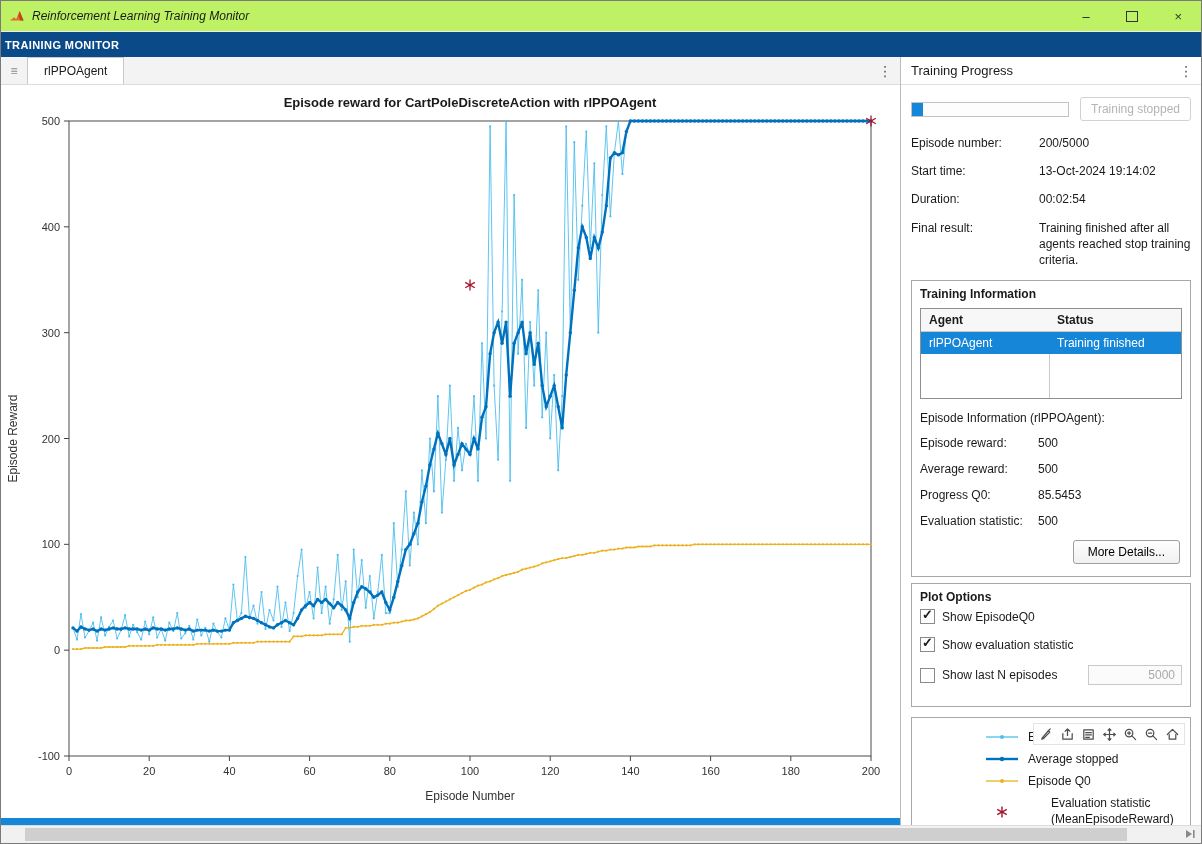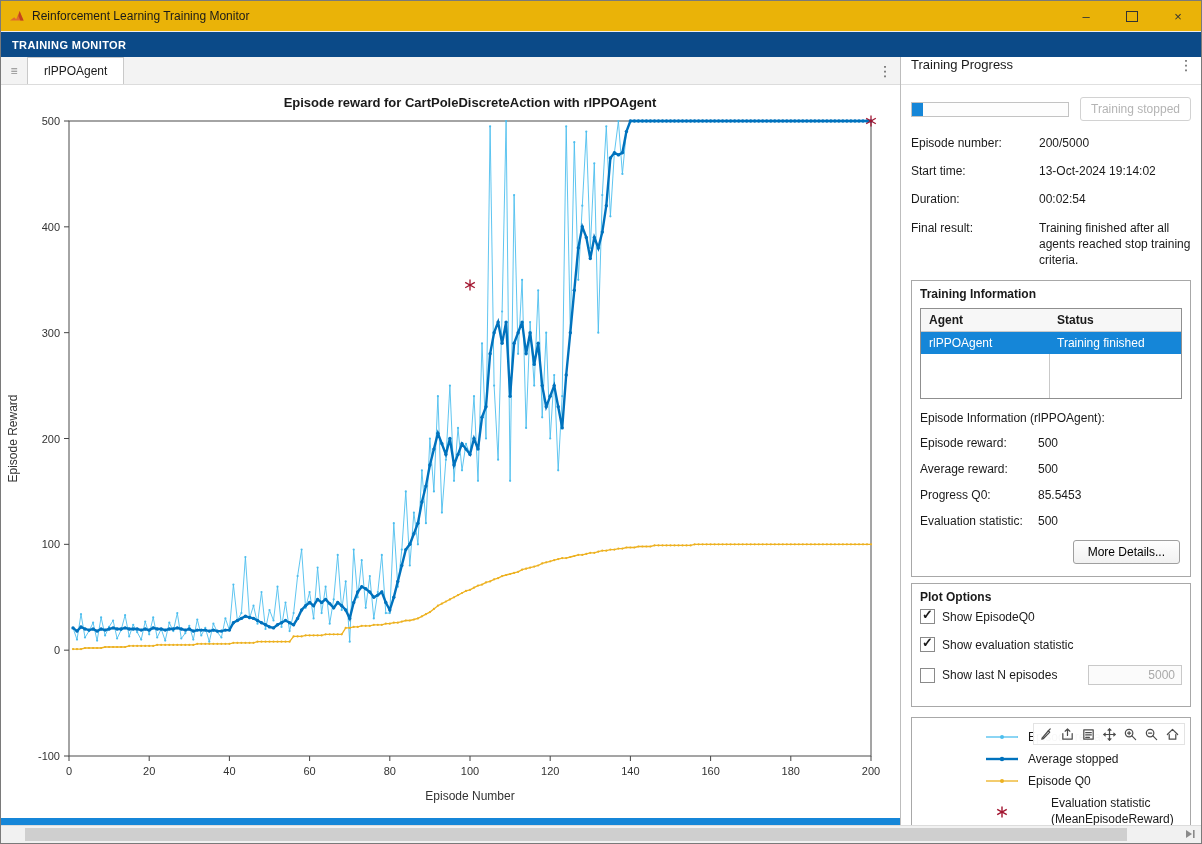--- a/index.html
+++ b/index.html
@@ -1,41 +1,41 @@
 <!DOCTYPE html>
 <html><head>
 <meta charset="utf-8">
 <style>
   html,body{margin:0;padding:0;background:#c8c8c8;}
   .window{width:1202px;height:844px;box-sizing:border-box;border:1px solid #7a7a7a;background:#fff;
     display:flex;flex-direction:column;font-family:"Liberation Sans",sans-serif;color:#1a1a1a;overflow:hidden;}
   
-  .titlebar{height:30px;flex:none;display:flex;align-items:center;background:#eab308;border-bottom:1px solid #ececec;padding-left:8px;}
+  .titlebar{height:30px;flex:none;display:flex;align-items:center;background:#bef264;border-bottom:1px solid #ececec;padding-left:8px;font-style:italic;}
   .titlebar .ttl{font-size:12px;margin-left:7px;}
   .win-controls{margin-left:auto;display:flex;height:100%;}
   .wbtn{width:46px;height:100%;display:flex;align-items:center;justify-content:center;font-size:13px;color:#333;cursor:default;}
   .max-glyph{width:10px;height:9px;border:1px solid #333;display:inline-block;}
   
-  .ribbon{height:25px;flex:none;background:#0b4a88;color:#fff;display:flex;align-items:center;padding:0 11px;
+  .ribbon{height:25px;flex:none;background:#0b4a88;color:#fff;display:flex;align-items:center;padding:0 4px;
     font-size:11px;font-weight:bold;letter-spacing:.4px;}
   
   .main{flex:1;display:flex;min-height:0;}
   .left-pane{flex:1;min-width:0;display:flex;flex-direction:column;border-right:1px solid #bdbdbd;background:#fff;}
   .tabstrip{height:27px;flex:none;background:#f3f3f3;border-bottom:1px solid #dcdcdc;display:flex;align-items:stretch;}
   .grip{width:26px;display:flex;align-items:center;justify-content:center;color:#8a8a8a;font-size:12px;}
   .doc-tab{background:#fff;border:1px solid #c9c9c9;border-bottom:none;padding:0 16px;display:flex;align-items:center;font-size:12px;}
   .overflow{margin-left:auto;width:30px;display:flex;align-items:center;justify-content:center;color:#555;font-size:14px;}
   .chart-host{flex:1;position:relative;background:#fff;min-height:0;}
   .tick{font:11px "Liberation Sans",sans-serif;fill:#333;}
   .ctitle{font:bold 13px "Liberation Sans",sans-serif;fill:#1a1a1a;}
   .clabel{font:12px "Liberation Sans",sans-serif;fill:#333;}
   .blue-strip{height:7px;flex:none;background:#1586d8;}
   
   .right-pane{width:300px;flex:none;display:flex;flex-direction:column;background:#fff;}
-  .rp-header{height:27px;flex:none;display:flex;align-items:flex-start;padding:0 0 0 10px;font-size:13px;border-bottom:1px solid #e0e0e0;gap:7px;}
+  .rp-header{height:27px;flex:none;display:flex;align-items:center;padding:0 0 0 10px;font-size:13px;border-bottom:1px solid #e0e0e0;gap:7px;}
   .rp-content{flex:1;padding:10px 10px 0 10px;font-size:12px;overflow:hidden;}
   .progress-row{display:flex;align-items:center;margin:2px 0 14px 0;}
   .pbar{width:158px;height:15px;border:1px solid #c3c3c3;background:#fdfdfd;box-sizing:border-box;}
   .pfill{height:100%;background:#1586d8;}
   .btn-stopped{margin-left:auto;padding:4px 10px;border:1px solid #d2d2d2;border-radius:3px;color:#b4b4b4;background:#fff;font-size:12px;}
   .field-row{display:flex;margin-bottom:12px;line-height:1.35;}
   .field-label{width:128px;flex:none;}
   .field-value{flex:1;}
   .group-box{border:1px solid #a8a8a8;margin-top:6px;}
   .group-title{font-weight:bold;padding:6px 8px 5px;}

